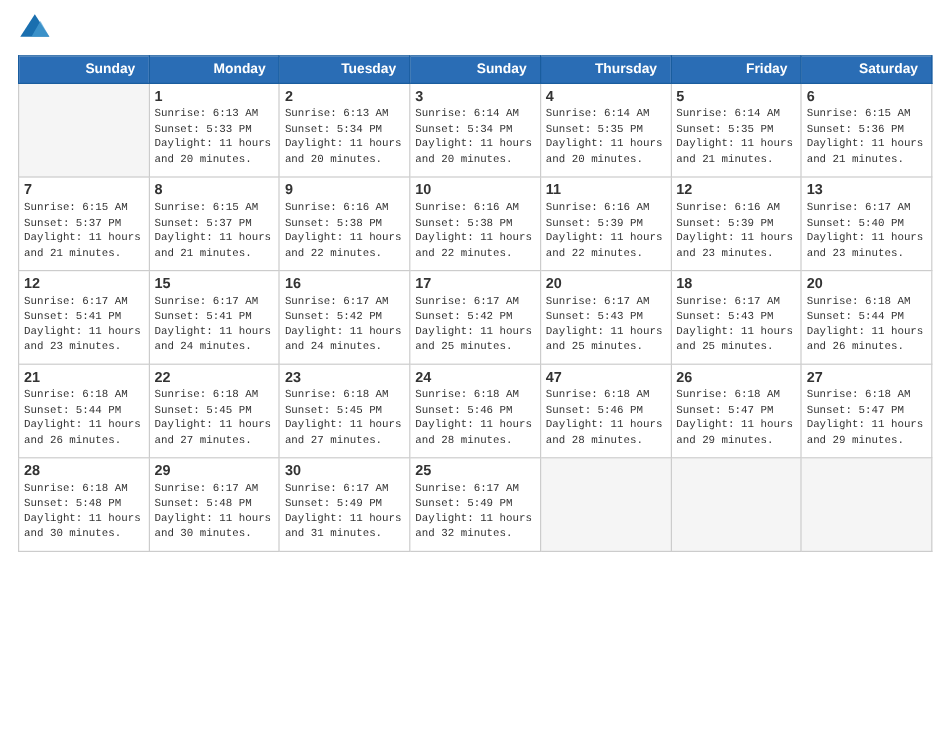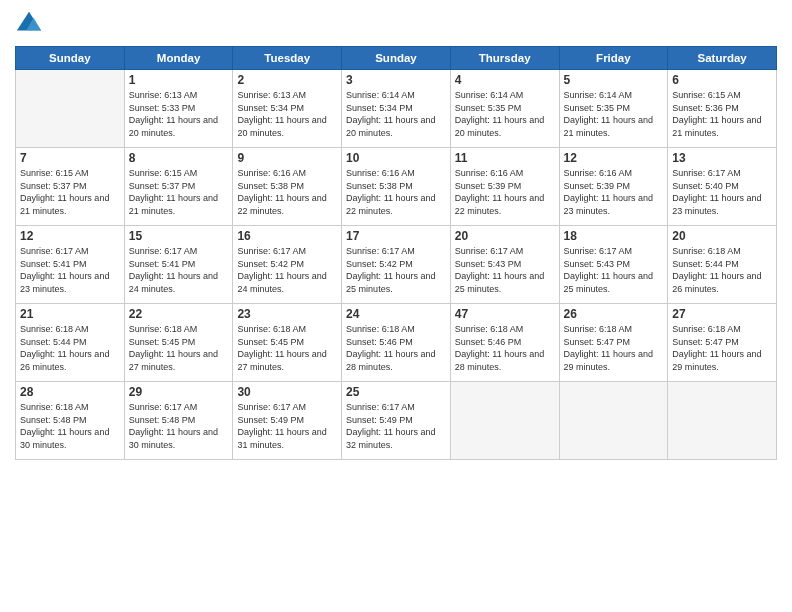--- a/index.html
+++ b/index.html
@@ -54,21 +54,21 @@
       width: 100%;
       border-collapse: collapse;
       table-layout: fixed;
     }
     .calendar-table th {
       background: #2a6db5;
       color: #fff;
       font-size: 11.5px;
       font-weight: bold;
       padding: 5px 11px;
-      text-align: center;
+      text-align: right;
       border: 1px solid #1a5d9e;
     }
     .calendar-table td {
       border: 1px solid #ccc;
       vertical-align: top;
       padding: 3px 4px;
       font-size: 9px;
       color: #333;
       height: 78px;
       background: #fff;
@@ -79,20 +79,21 @@
     .day-number {
       font-size: 12px;
       font-weight: bold;
       margin-bottom: 2px;
       display: block;
     }
     .cell-text {
       font-size: 9px;
       line-height: 1.4;
       color: #333;
+      font-family: Liberation Mono, monospace;
     }
   </style>
 </head>
 <body>
 
 <div class="page">
   <div class="header">
     <div class="logo">
       <svg class="logo-icon" viewBox="0 0 30 30">
         <polygon points="15,2 28,22 2,22" fill="#1a6faf"></polygon>

